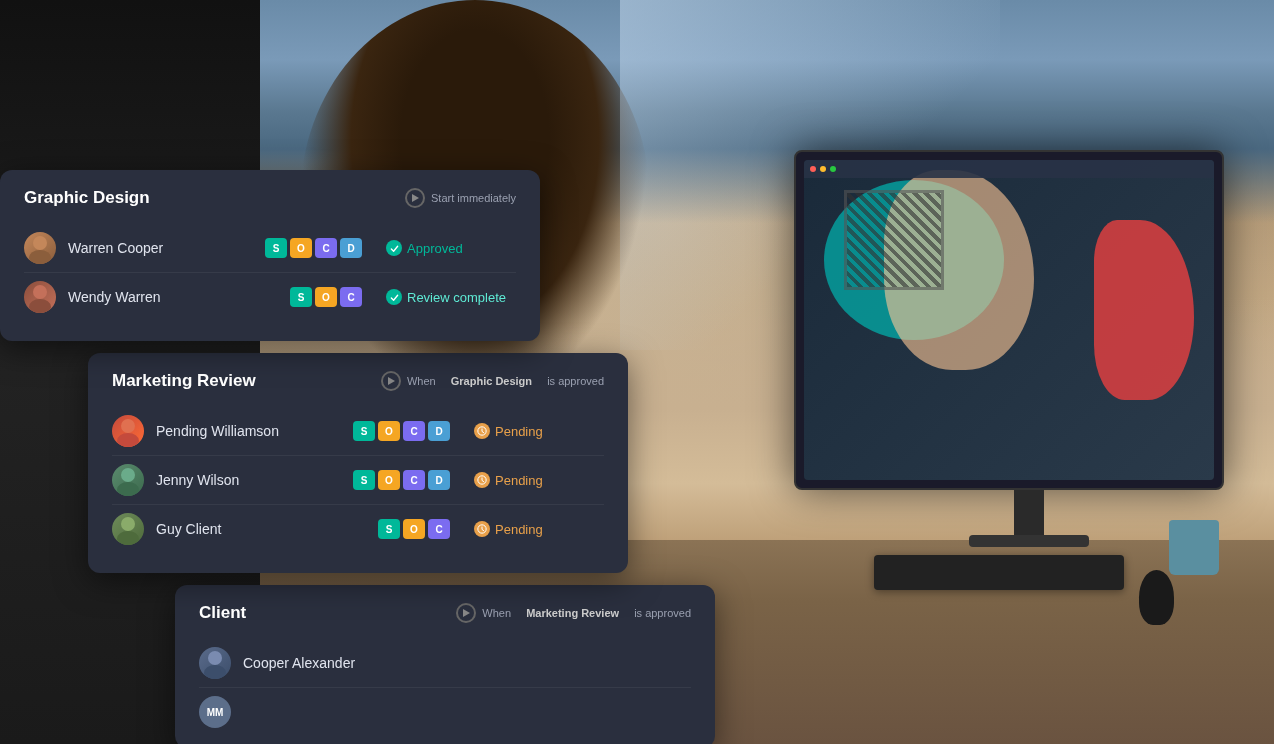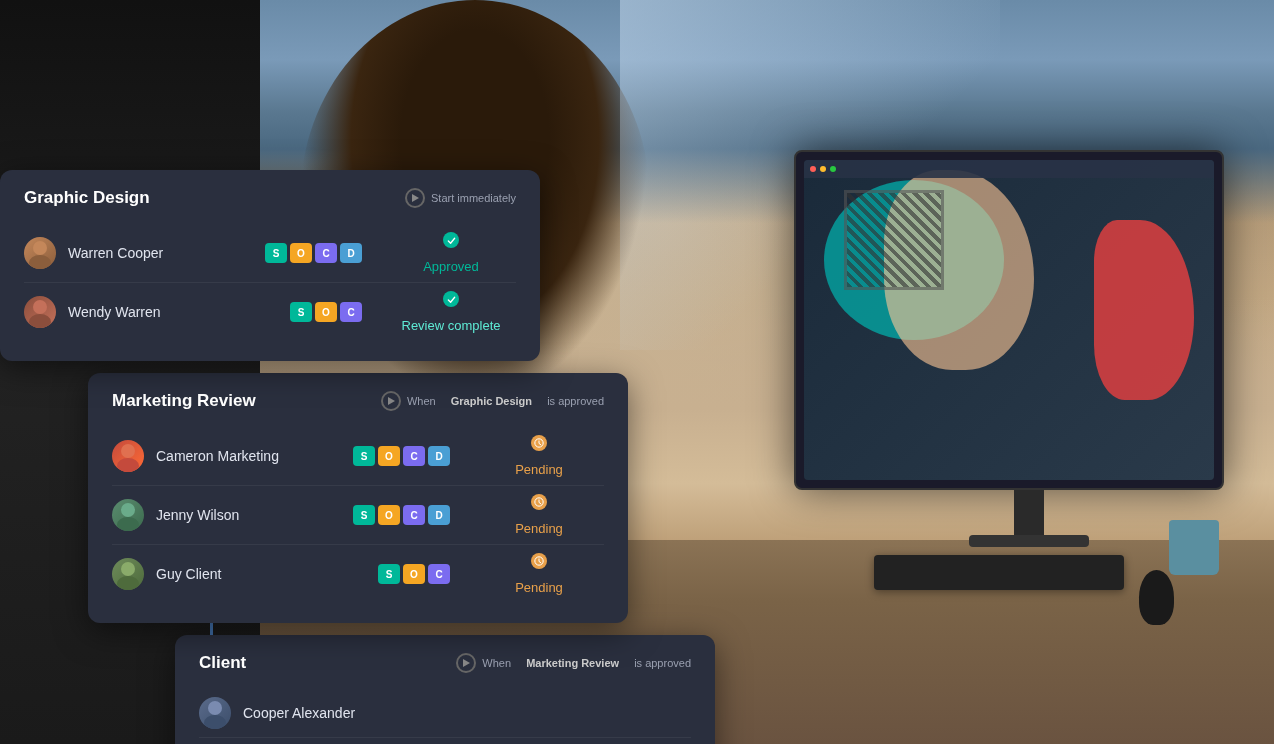--- a/index.html
+++ b/index.html
@@ -152,24 +152,23 @@
     }
 
     .tag-s { background: #00b899; }
     .tag-o { background: #f5a623; }
     .tag-c { background: #7b6cf0; }
     .tag-d { background: #4a9fd4; }
 
     .status {
       display: flex;
       align-items: center;
-      gap: 11px;
+      gap: 5px;
       font-size: 13px;
       min-width: 130px;
-      flex-direction: column;
     }
 
     .status-icon {
       width: 16px;
       height: 16px;
       border-radius: 50%;
       display: flex;
       align-items: center;
       justify-content: center;
       flex-shrink: 0;
@@ -385,21 +384,21 @@
       </div>
     </div>
 
     <div class="person-row">
       <div class="avatar av-cameron">
         <svg viewBox="0 0 32 32" width="32" height="32">
             <circle cx="16" cy="11" r="7" fill="#e07050"></circle>
             <ellipse cx="16" cy="26" rx="11" ry="8" fill="#c44a3c"></ellipse>
           </svg>
       </div>
-      <span class="person-name">Cameron Marketing</span>
+      <span class="person-name">Pending Williamson</span>
       <div class="tags">
         <span class="tag tag-s">S</span>
         <span class="tag tag-o">O</span>
         <span class="tag tag-c">C</span>
         <span class="tag tag-d">D</span>
       </div>
       <div class="status status-pending">
         <div class="status-icon">
           <svg class="clock-svg" viewBox="0 0 12 12" fill="none">
               <circle cx="6" cy="6" r="5" stroke="white" stroke-width="1.2"></circle>

